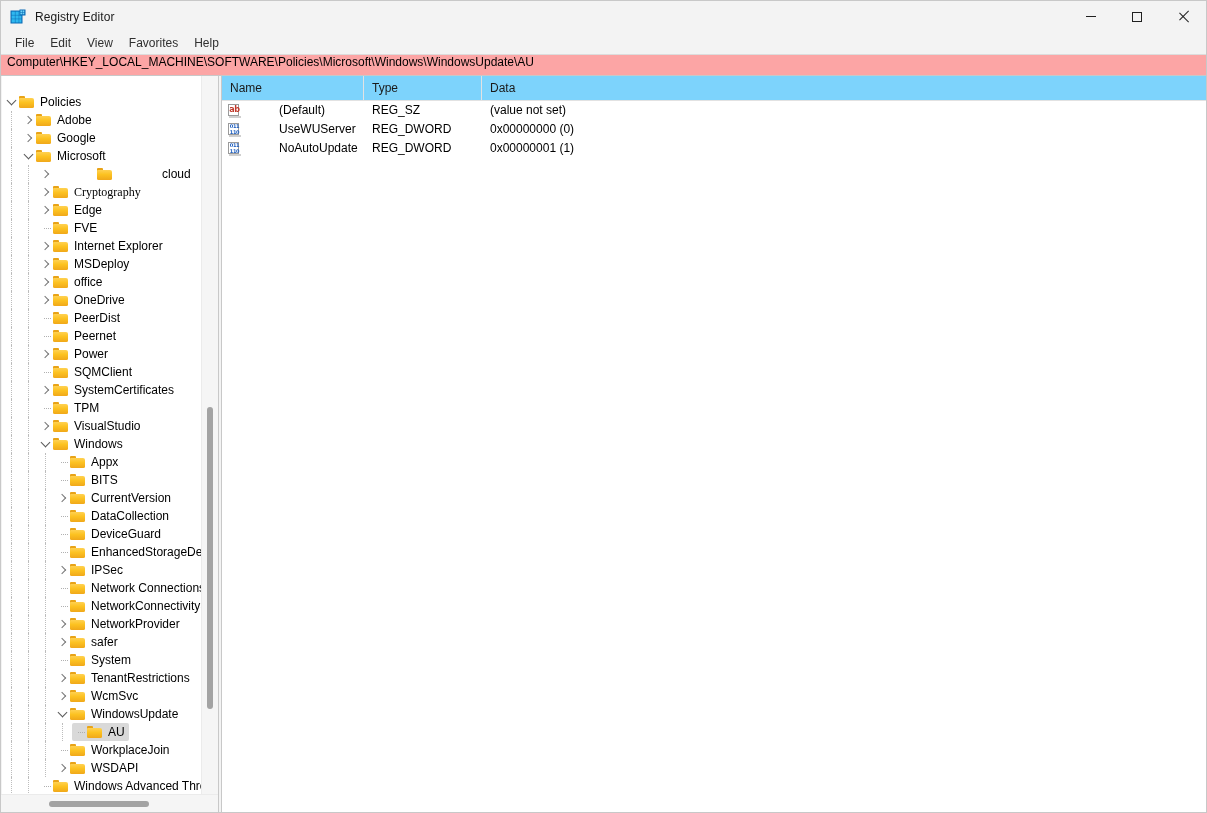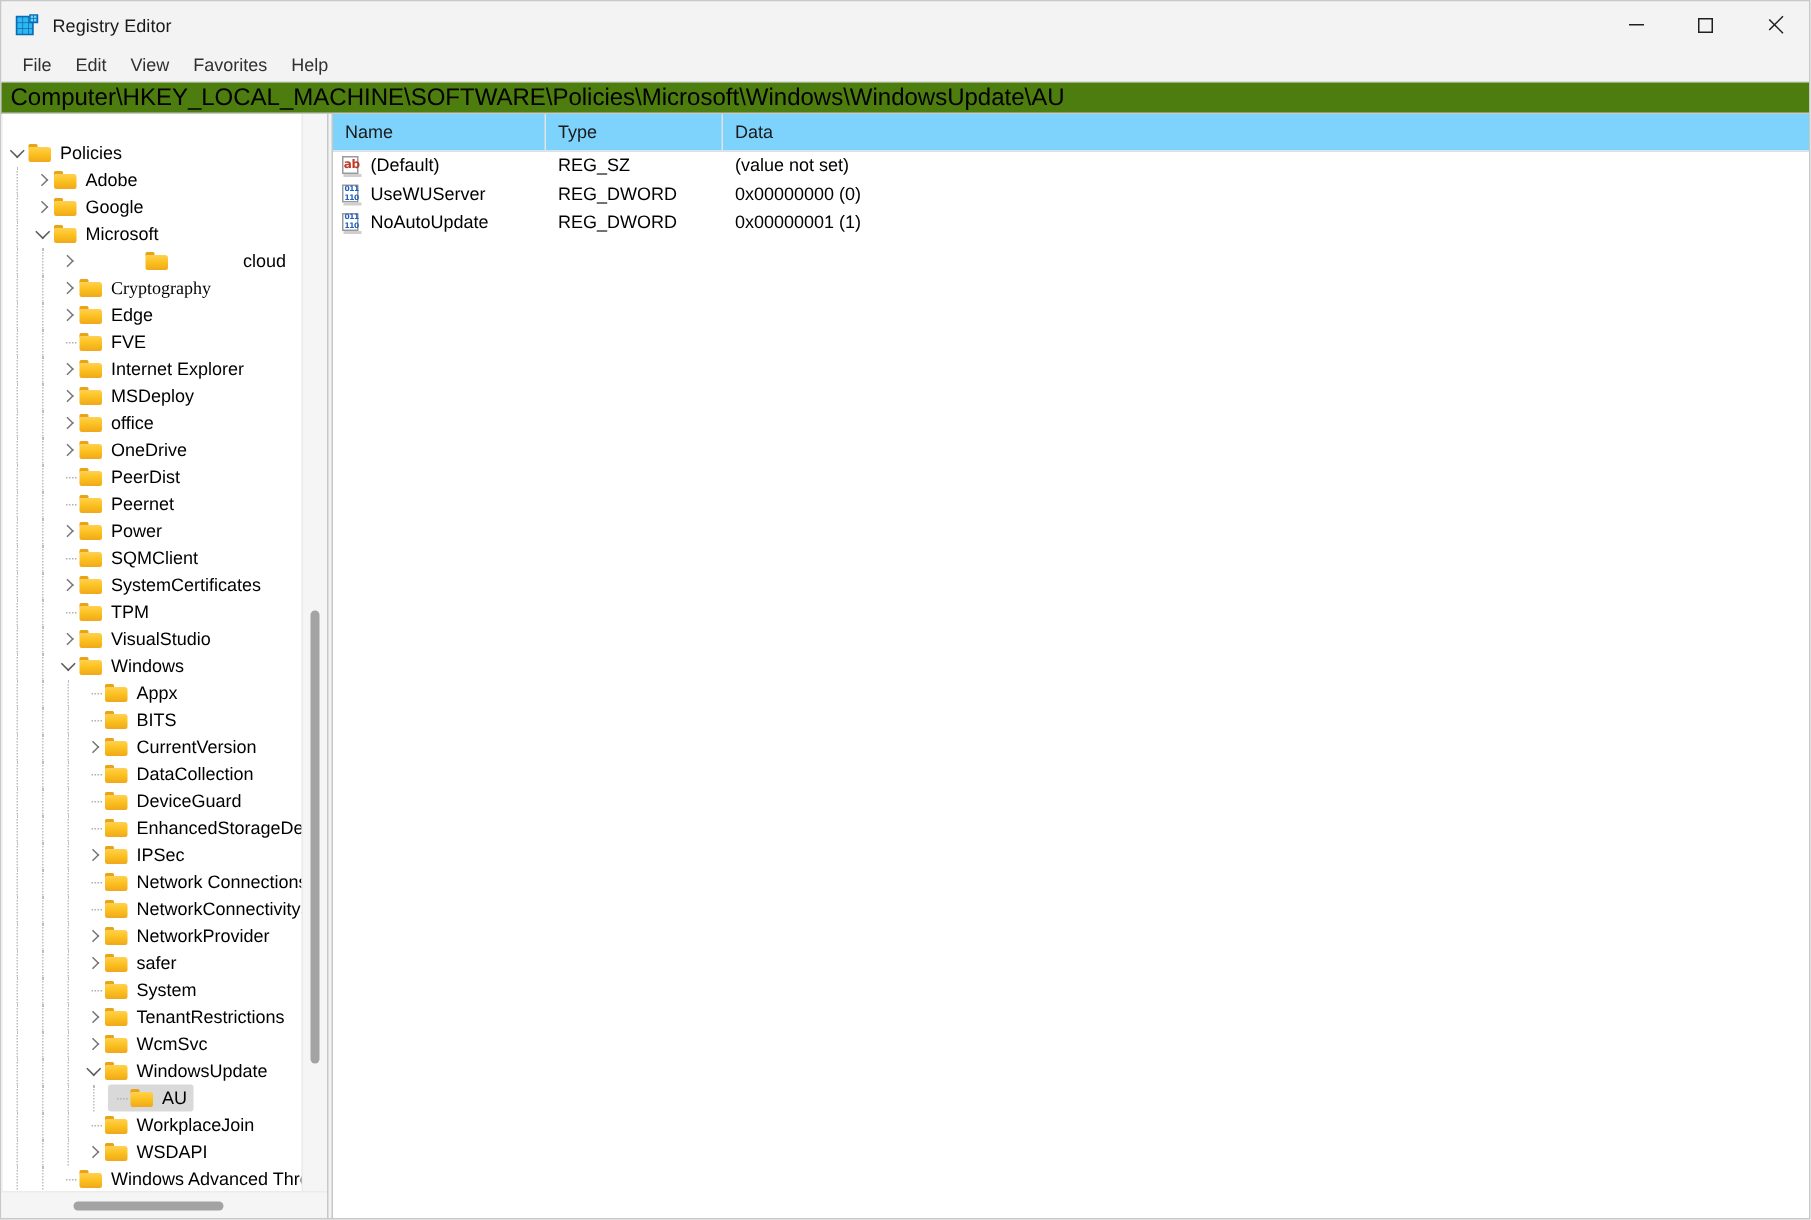--- a/index.html
+++ b/index.html
@@ -105,26 +105,26 @@
     font-size: 12px;
     color: #303030;
     padding: 2px 8px 3px 8px;
     white-space: nowrap;
   }
 
   
   .addressbar {
     height: 20px;
     min-height: 20px;
-    background: #4d7c0f;
+    background: #fca5a5;
     border-bottom: 1px solid #c8c8c8;
     display: flex;
-    align-items: flex-end;
+    align-items: flex-start;
     padding-left: 6px;
-    font-size: 16px;
+    font-size: 12px;
     color: #000000;
     overflow: hidden;
     white-space: nowrap;
   }
 
   
   .content {
     flex: 1;
     display: flex;
     min-height: 0;
@@ -330,20 +330,21 @@
     box-sizing: border-box;
     overflow: hidden;
     white-space: nowrap;
   }
   .cell-name {
     width: 142px;
     min-width: 142px;
     display: flex;
     align-items: center;
     padding-left: 6px;
+    gap: 32px;
   }
   .cell-type { width: 118px; min-width: 118px; }
   .cell-data { flex: 1; }
 
   .val-icon {
     width: 13px;
     height: 13px;
     min-width: 13px;
     margin-right: 6px;
     position: relative;

